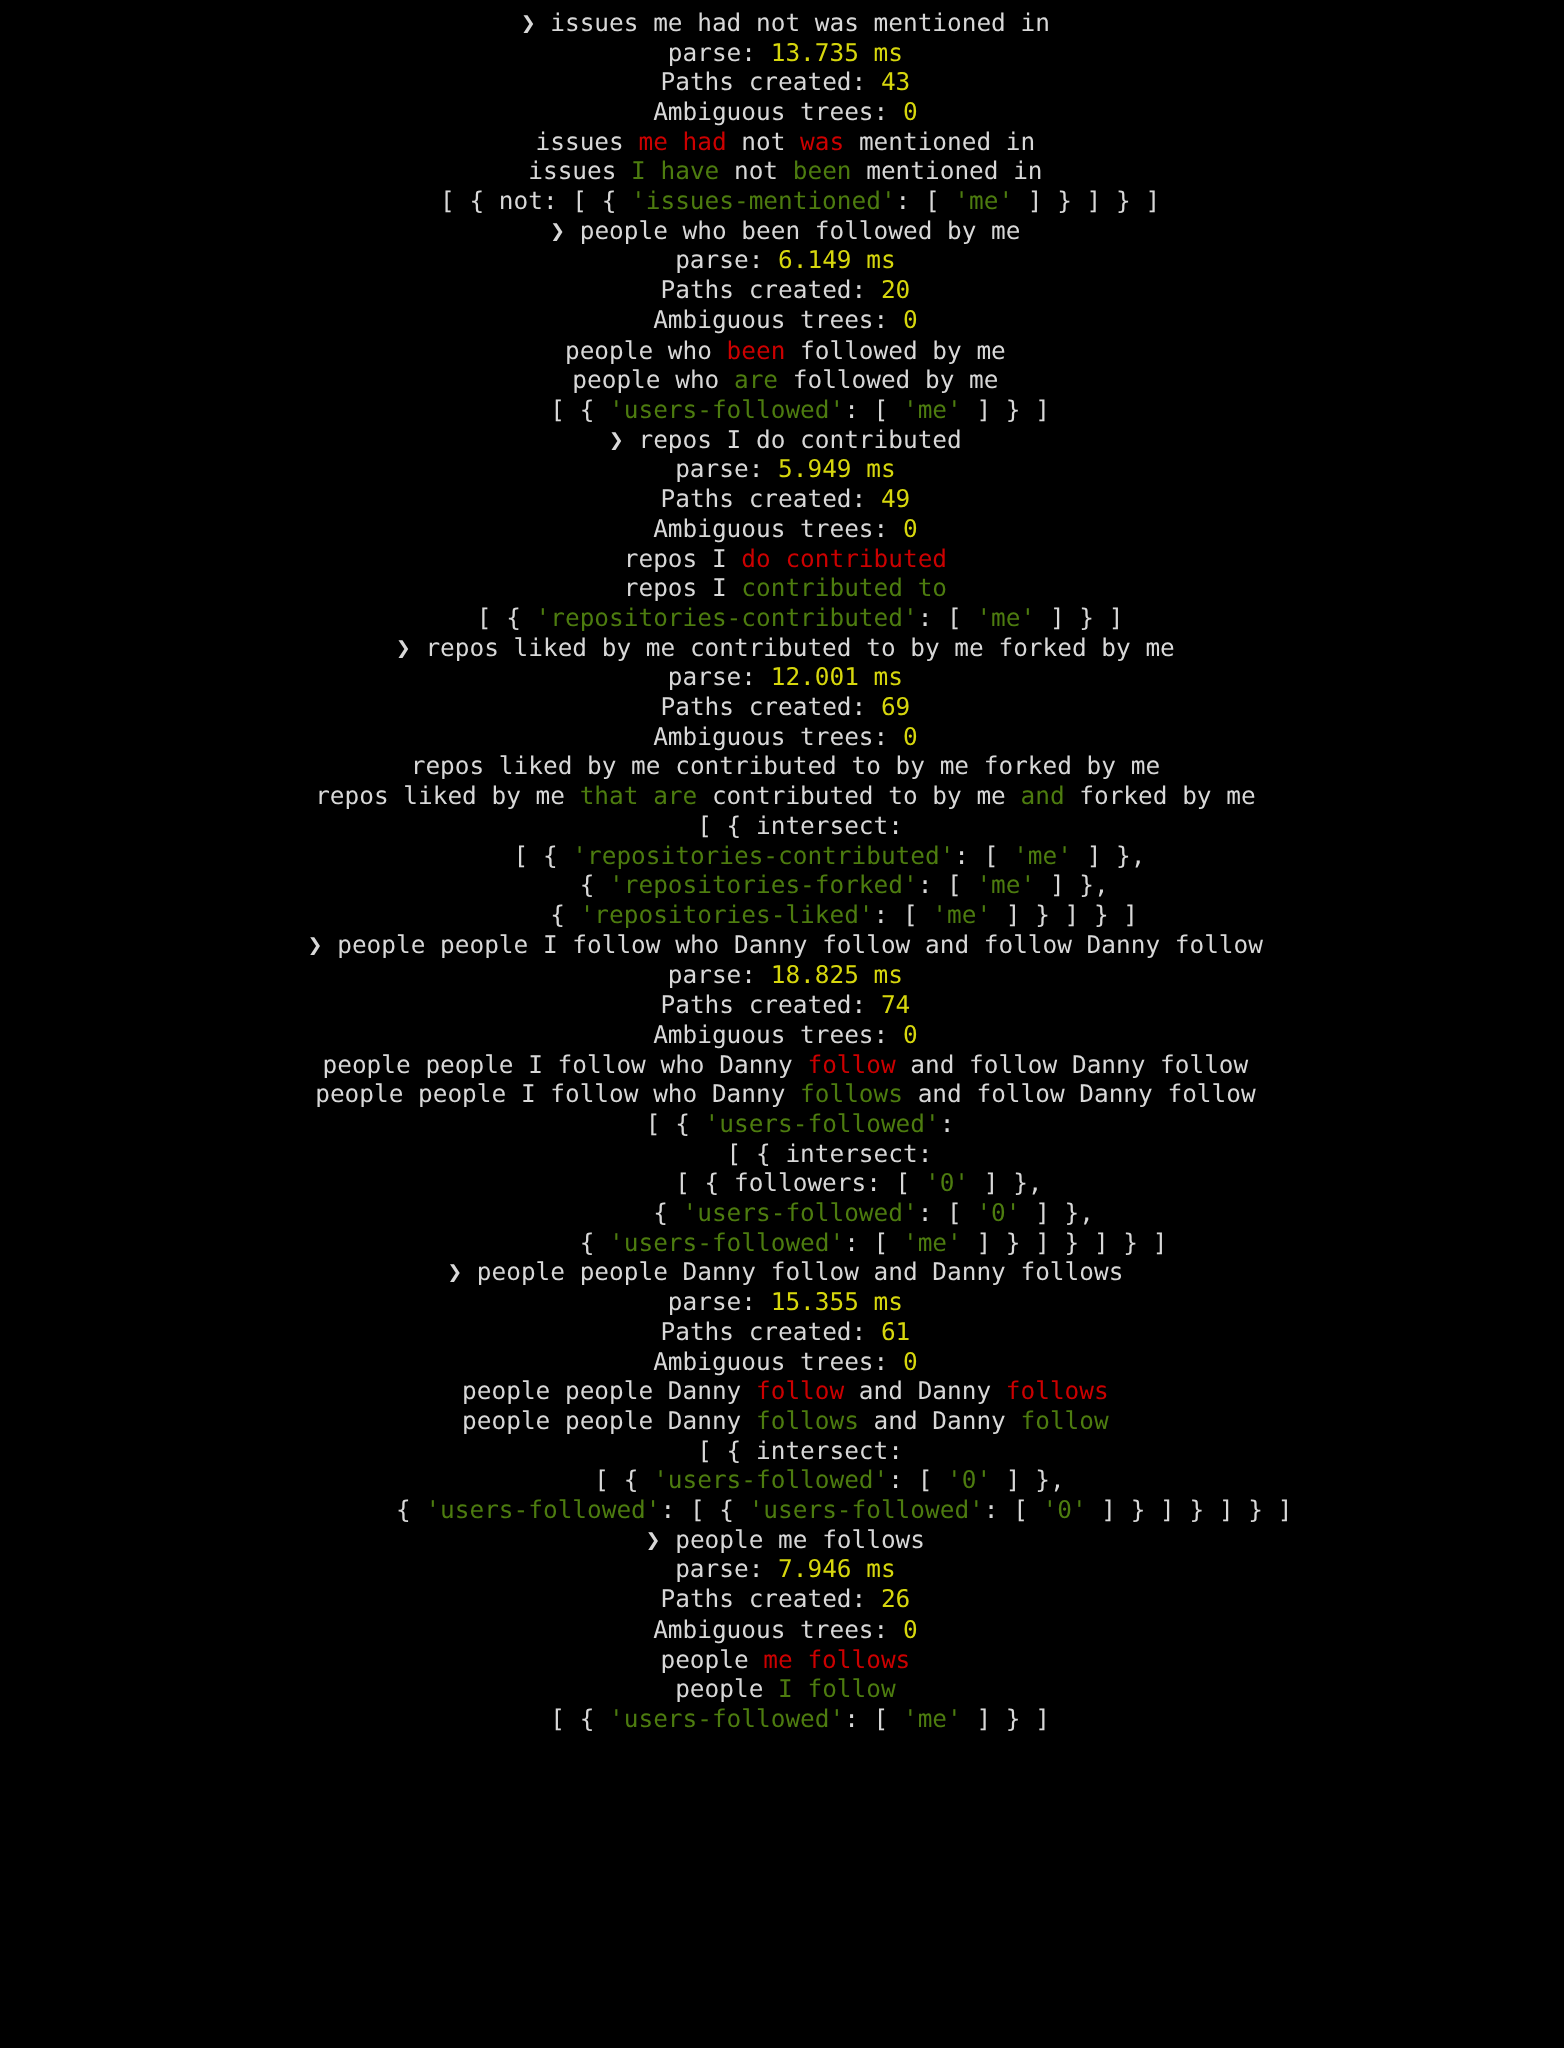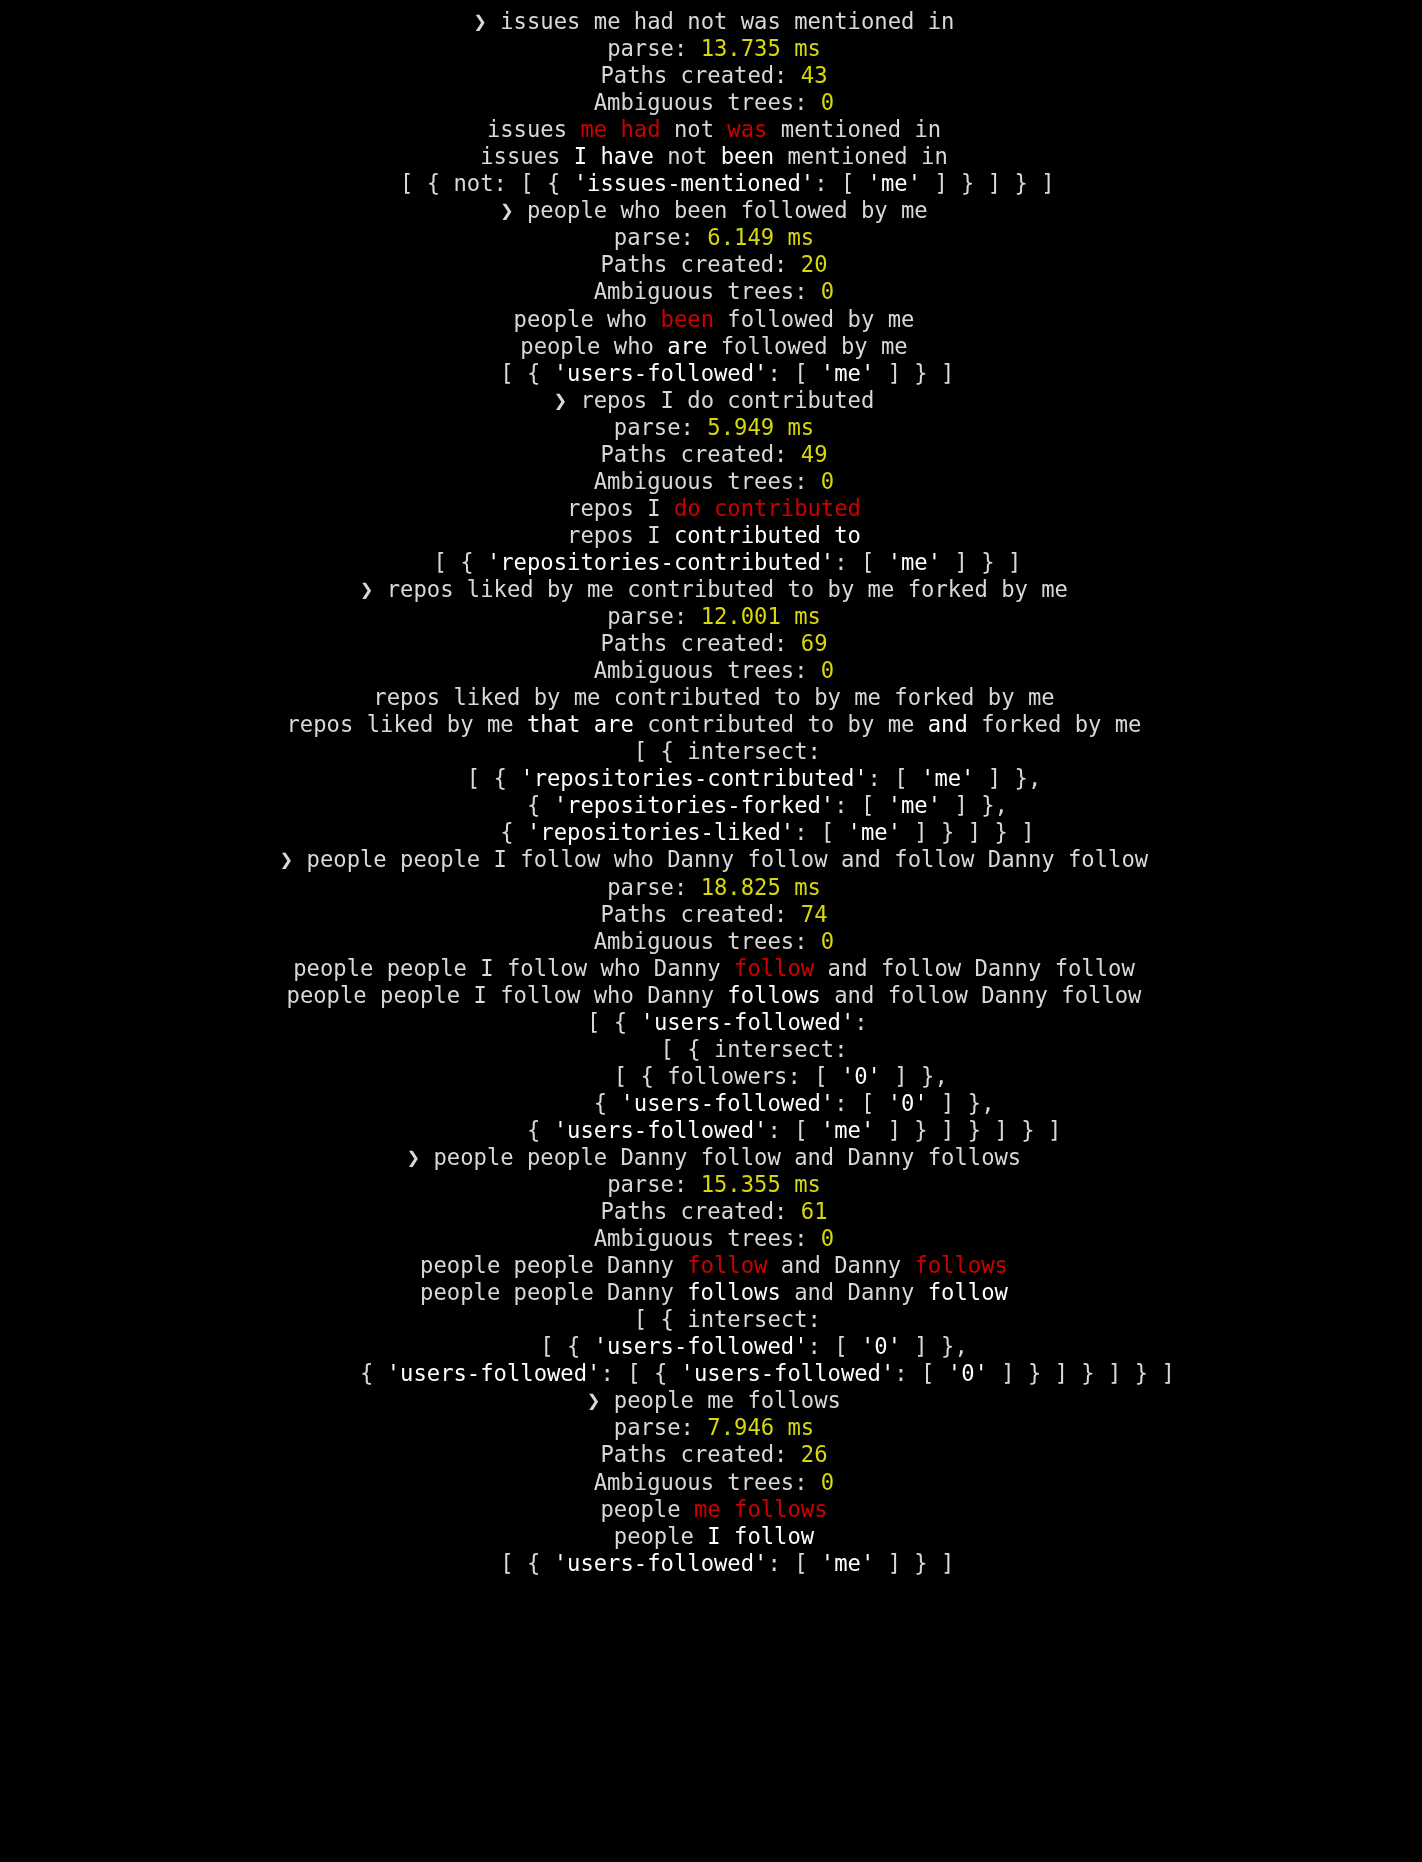--- a/index.html
+++ b/index.html
@@ -26,19 +26,19 @@
   }
   .line {
     white-space: pre;
     height: 27.05px;
     color: #d8d8d8;
     text-align: center;
   }
   .seg { white-space: pre; }
   .c-white  { color: #d8d8d8; }
   .c-red    { color: #cc0000; }
-  .c-green  { color: #ffffff; }
+  .c-green  { color: #4d7c0f; }
   .c-yellow { color: #d7d70d; }
 </style>
 </head>
 <body>
 
 <div id="terminal"><div class="line"><span class="seg c-white">❯ </span><span class="seg c-white">issues me had not was mentioned in</span></div><div class="line"><span class="seg c-white">parse: </span><span class="seg c-yellow">13.735 ms</span></div><div class="line"><span class="seg c-white">Paths created: </span><span class="seg c-yellow">43</span></div><div class="line"><span class="seg c-white">Ambiguous trees: </span><span class="seg c-yellow">0</span></div><div class="line"><span class="seg c-white">issues </span><span class="seg c-red">me had</span><span class="seg c-white"> not </span><span class="seg c-red">was</span><span class="seg c-white"> mentioned in</span></div><div class="line"><span class="seg c-white">issues </span><span class="seg c-green">I have</span><span class="seg c-white"> not </span><span class="seg c-green">been</span><span class="seg c-white"> mentioned in</span></div><div class="line"><span class="seg c-white">  [ { not: [ { </span><span class="seg c-green">'issues-mentioned'</span><span class="seg c-white">: [ </span><span class="seg c-green">'me'</span><span class="seg c-white"> ] } ] } ]</span></div><div class="line"><span class="seg c-white">❯ </span><span class="seg c-white">people who been followed by me</span></div><div class="line"><span class="seg c-white">parse: </span><span class="seg c-yellow">6.149 ms</span></div><div class="line"><span class="seg c-white">Paths created: </span><span class="seg c-yellow">20</span></div><div class="line"><span class="seg c-white">Ambiguous trees: </span><span class="seg c-yellow">0</span></div><div class="line"><span class="seg c-white">people who </span><span class="seg c-red">been</span><span class="seg c-white"> followed by me</span></div><div class="line"><span class="seg c-white">people who </span><span class="seg c-green">are</span><span class="seg c-white"> followed by me</span></div><div class="line"><span class="seg c-white">  [ { </span><span class="seg c-green">'users-followed'</span><span class="seg c-white">: [ </span><span class="seg c-green">'me'</span><span class="seg c-white"> ] } ]</span></div><div class="line"><span class="seg c-white">❯ </span><span class="seg c-white">repos I do contributed</span></div><div class="line"><span class="seg c-white">parse: </span><span class="seg c-yellow">5.949 ms</span></div><div class="line"><span class="seg c-white">Paths created: </span><span class="seg c-yellow">49</span></div><div class="line"><span class="seg c-white">Ambiguous trees: </span><span class="seg c-yellow">0</span></div><div class="line"><span class="seg c-white">repos I </span><span class="seg c-red">do contributed</span></div><div class="line"><span class="seg c-white">repos I </span><span class="seg c-green">contributed to</span></div><div class="line"><span class="seg c-white">  [ { </span><span class="seg c-green">'repositories-contributed'</span><span class="seg c-white">: [ </span><span class="seg c-green">'me'</span><span class="seg c-white"> ] } ]</span></div><div class="line"><span class="seg c-white">❯ </span><span class="seg c-white">repos liked by me contributed to by me forked by me</span></div><div class="line"><span class="seg c-white">parse: </span><span class="seg c-yellow">12.001 ms</span></div><div class="line"><span class="seg c-white">Paths created: </span><span class="seg c-yellow">69</span></div><div class="line"><span class="seg c-white">Ambiguous trees: </span><span class="seg c-yellow">0</span></div><div class="line"><span class="seg c-white">repos liked by me contributed to by me forked by me</span></div><div class="line"><span class="seg c-white">repos liked by me </span><span class="seg c-green">that are</span><span class="seg c-white"> contributed to by me </span><span class="seg c-green">and</span><span class="seg c-white"> forked by me</span></div><div class="line"><span class="seg c-white">  [ { intersect:</span></div><div class="line"><span class="seg c-white">      [ { </span><span class="seg c-green">'repositories-contributed'</span><span class="seg c-white">: [ </span><span class="seg c-green">'me'</span><span class="seg c-white"> ] },</span></div><div class="line"><span class="seg c-white">        { </span><span class="seg c-green">'repositories-forked'</span><span class="seg c-white">: [ </span><span class="seg c-green">'me'</span><span class="seg c-white"> ] },</span></div><div class="line"><span class="seg c-white">        { </span><span class="seg c-green">'repositories-liked'</span><span class="seg c-white">: [ </span><span class="seg c-green">'me'</span><span class="seg c-white"> ] } ] } ]</span></div><div class="line"><span class="seg c-white">❯ </span><span class="seg c-white">people people I follow who Danny follow and follow Danny follow</span></div><div class="line"><span class="seg c-white">parse: </span><span class="seg c-yellow">18.825 ms</span></div><div class="line"><span class="seg c-white">Paths created: </span><span class="seg c-yellow">74</span></div><div class="line"><span class="seg c-white">Ambiguous trees: </span><span class="seg c-yellow">0</span></div><div class="line"><span class="seg c-white">people people I follow who Danny </span><span class="seg c-red">follow</span><span class="seg c-white"> and follow Danny follow</span></div><div class="line"><span class="seg c-white">people people I follow who Danny </span><span class="seg c-green">follows</span><span class="seg c-white"> and follow Danny follow</span></div><div class="line"><span class="seg c-white">  [ { </span><span class="seg c-green">'users-followed'</span><span class="seg c-white">:</span></div><div class="line"><span class="seg c-white">      [ { intersect:</span></div><div class="line"><span class="seg c-white">          [ { followers: [ </span><span class="seg c-green">'0'</span><span class="seg c-white"> ] },</span></div><div class="line"><span class="seg c-white">            { </span><span class="seg c-green">'users-followed'</span><span class="seg c-white">: [ </span><span class="seg c-green">'0'</span><span class="seg c-white"> ] },</span></div><div class="line"><span class="seg c-white">            { </span><span class="seg c-green">'users-followed'</span><span class="seg c-white">: [ </span><span class="seg c-green">'me'</span><span class="seg c-white"> ] } ] } ] } ]</span></div><div class="line"><span class="seg c-white">❯ </span><span class="seg c-white">people people Danny follow and Danny follows</span></div><div class="line"><span class="seg c-white">parse: </span><span class="seg c-yellow">15.355 ms</span></div><div class="line"><span class="seg c-white">Paths created: </span><span class="seg c-yellow">61</span></div><div class="line"><span class="seg c-white">Ambiguous trees: </span><span class="seg c-yellow">0</span></div><div class="line"><span class="seg c-white">people people Danny </span><span class="seg c-red">follow</span><span class="seg c-white"> and Danny </span><span class="seg c-red">follows</span></div><div class="line"><span class="seg c-white">people people Danny </span><span class="seg c-green">follows</span><span class="seg c-white"> and Danny </span><span class="seg c-green">follow</span></div><div class="line"><span class="seg c-white">  [ { intersect:</span></div><div class="line"><span class="seg c-white">      [ { </span><span class="seg c-green">'users-followed'</span><span class="seg c-white">: [ </span><span class="seg c-green">'0'</span><span class="seg c-white"> ] },</span></div><div class="line"><span class="seg c-white">        { </span><span class="seg c-green">'users-followed'</span><span class="seg c-white">: [ { </span><span class="seg c-green">'users-followed'</span><span class="seg c-white">: [ </span><span class="seg c-green">'0'</span><span class="seg c-white"> ] } ] } ] } ]</span></div><div class="line"><span class="seg c-white">❯ </span><span class="seg c-white">people me follows</span></div><div class="line"><span class="seg c-white">parse: </span><span class="seg c-yellow">7.946 ms</span></div><div class="line"><span class="seg c-white">Paths created: </span><span class="seg c-yellow">26</span></div><div class="line"><span class="seg c-white">Ambiguous trees: </span><span class="seg c-yellow">0</span></div><div class="line"><span class="seg c-white">people </span><span class="seg c-red">me follows</span></div><div class="line"><span class="seg c-white">people </span><span class="seg c-green">I follow</span></div><div class="line"><span class="seg c-white">  [ { </span><span class="seg c-green">'users-followed'</span><span class="seg c-white">: [ </span><span class="seg c-green">'me'</span><span class="seg c-white"> ] } ]</span></div></div>
 
 </body></html>

